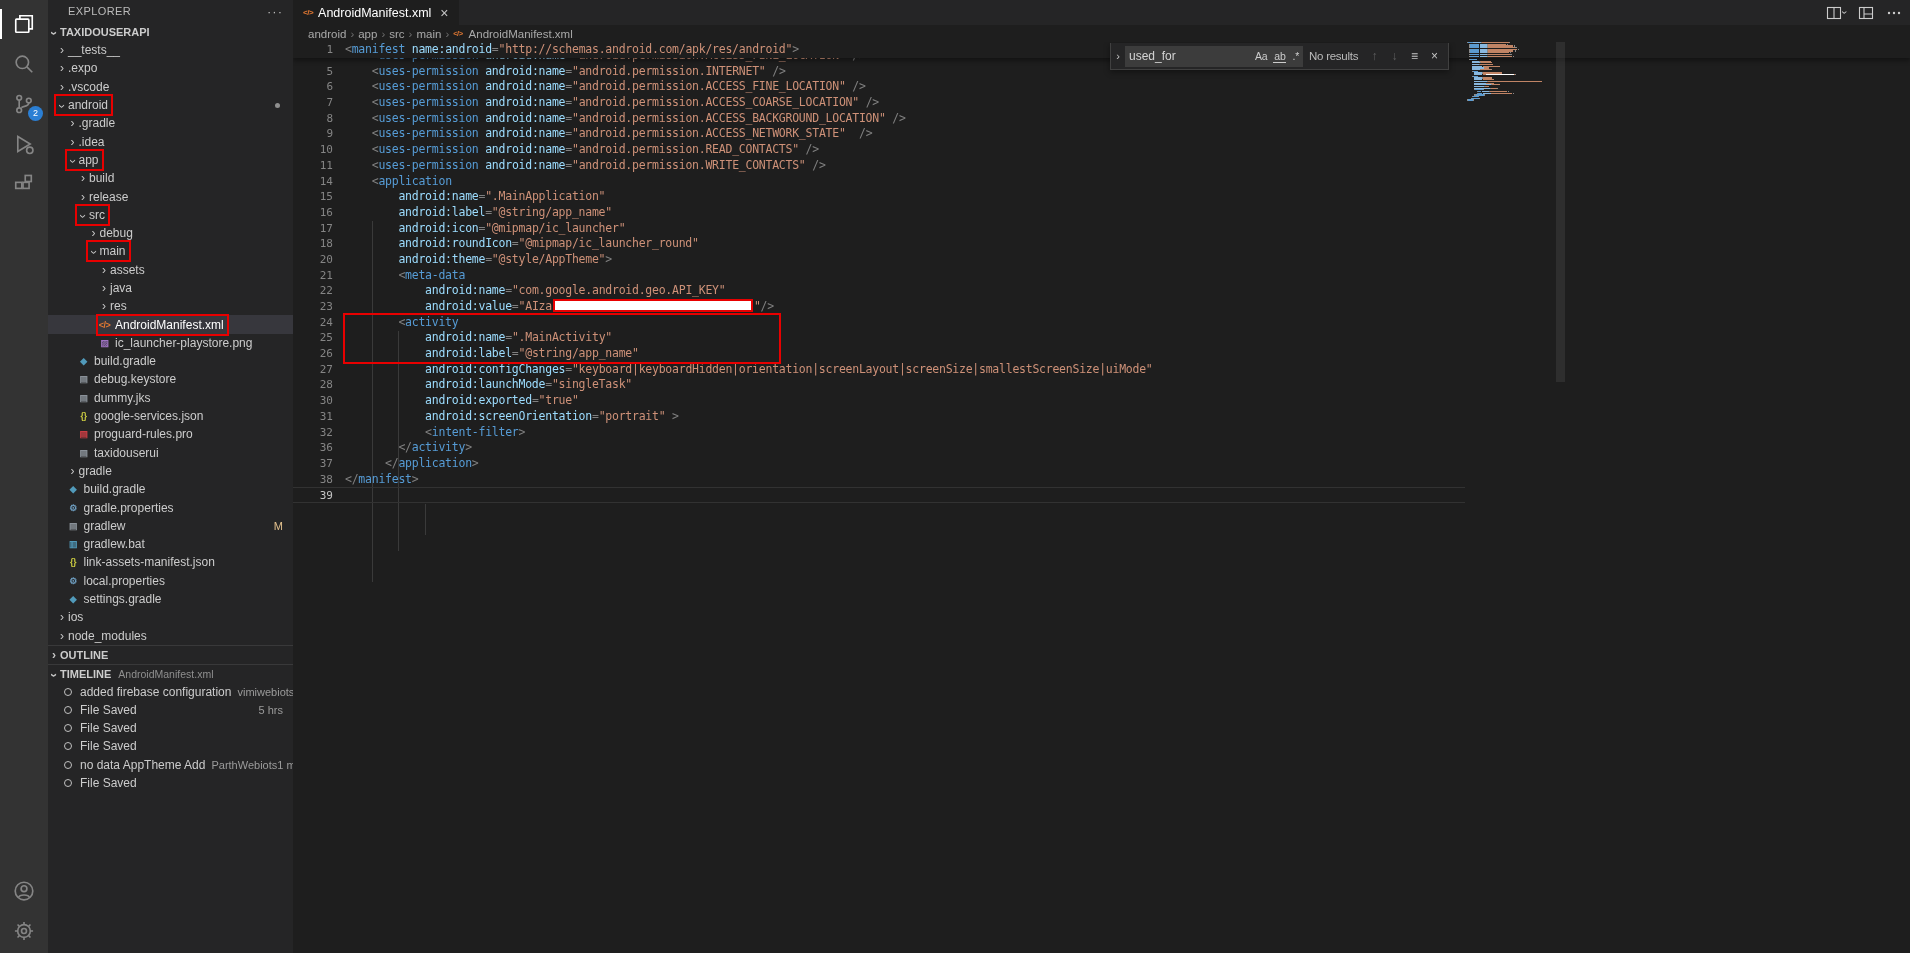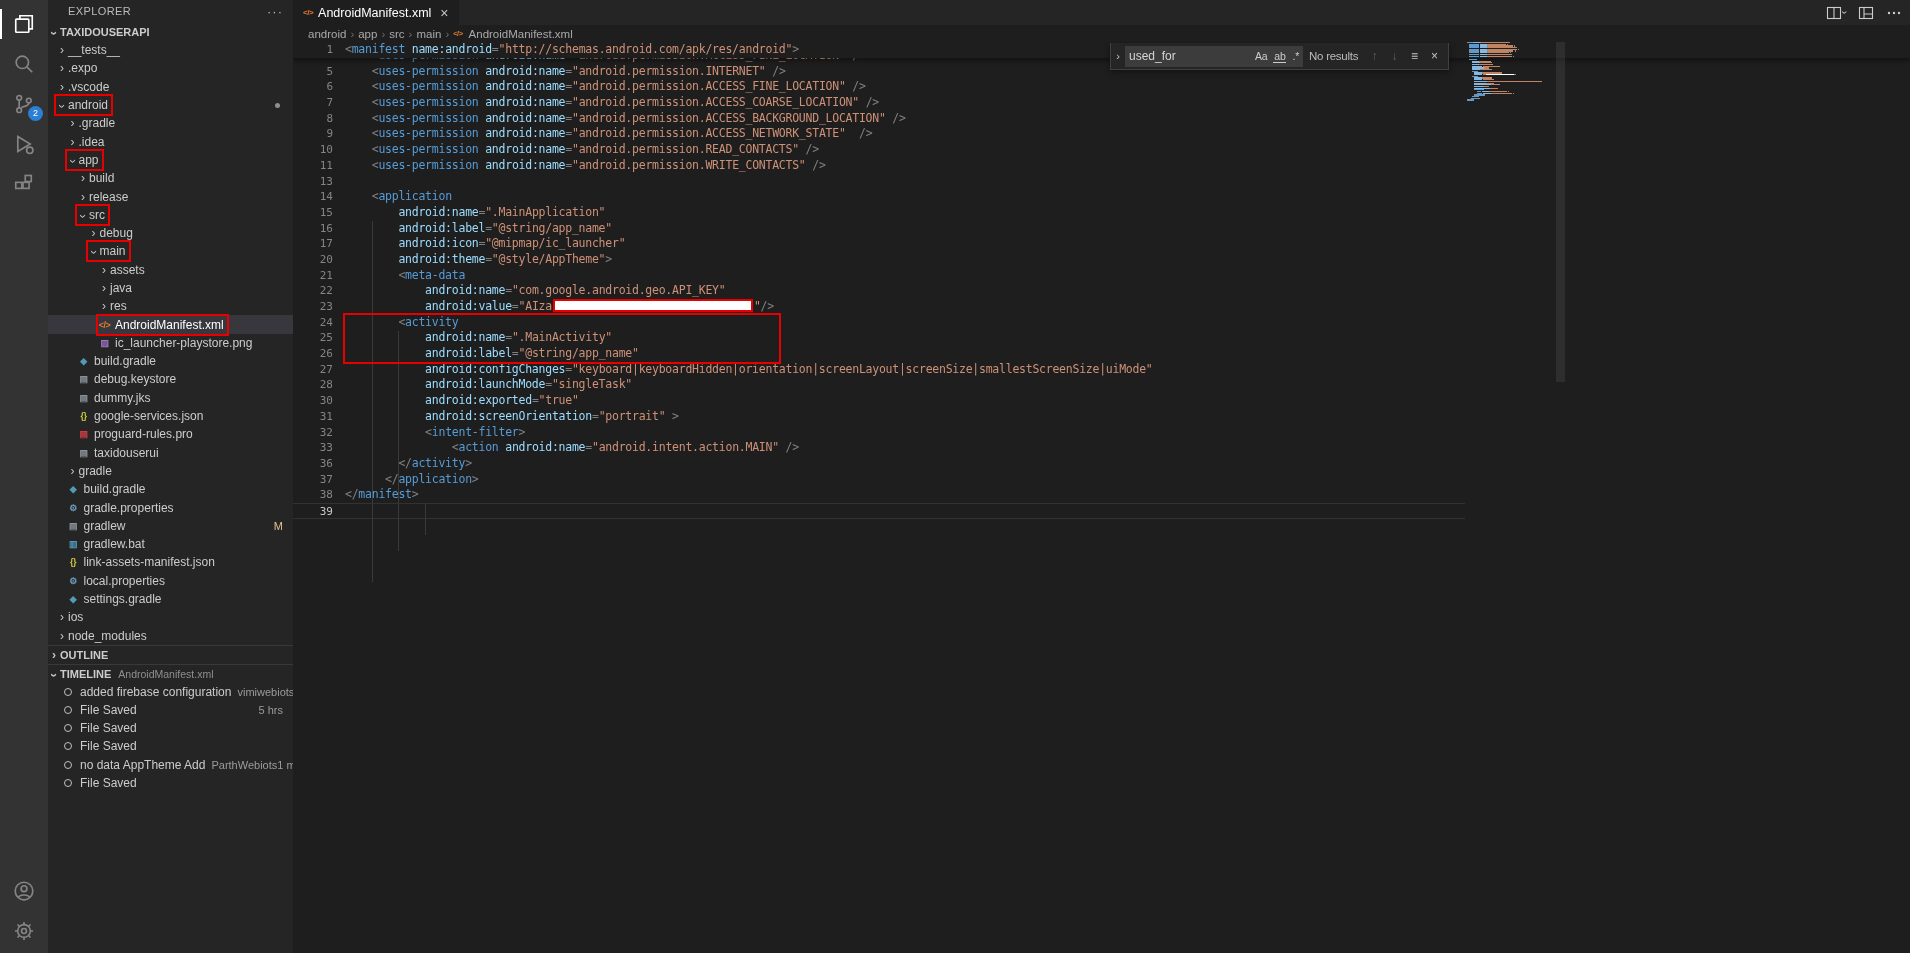--- a/index.html
+++ b/index.html
@@ -463,38 +463,37 @@
         <div class="cline"><span class="ln"></span><span class="ct">    <span class="c-p">&lt;</span><span class="c-t">uses-permission</span><span class="c-w"> </span><span class="c-a">android:name</span><span class="c-p">=</span><span class="c-s">"android.permission.ACCESS_FINE_LOCATION"</span><span class="c-w"> </span><span class="c-p">/&gt;</span></span></div>
       </div>
     <div class="codelines">
         <div class="cline"><span class="ln">5</span><span class="ct">    <span class="c-p">&lt;</span><span class="c-t">uses-permission</span><span class="c-w"> </span><span class="c-a">android:name</span><span class="c-p">=</span><span class="c-s">"android.permission.INTERNET"</span><span class="c-w"> </span><span class="c-p">/&gt;</span></span></div>
         <div class="cline"><span class="ln">6</span><span class="ct">    <span class="c-p">&lt;</span><span class="c-t">uses-permission</span><span class="c-w"> </span><span class="c-a">android:name</span><span class="c-p">=</span><span class="c-s">"android.permission.ACCESS_FINE_LOCATION"</span><span class="c-w"> </span><span class="c-p">/&gt;</span></span></div>
         <div class="cline"><span class="ln">7</span><span class="ct">    <span class="c-p">&lt;</span><span class="c-t">uses-permission</span><span class="c-w"> </span><span class="c-a">android:name</span><span class="c-p">=</span><span class="c-s">"android.permission.ACCESS_COARSE_LOCATION"</span><span class="c-w"> </span><span class="c-p">/&gt;</span></span></div>
         <div class="cline"><span class="ln">8</span><span class="ct">    <span class="c-p">&lt;</span><span class="c-t">uses-permission</span><span class="c-w"> </span><span class="c-a">android:name</span><span class="c-p">=</span><span class="c-s">"android.permission.ACCESS_BACKGROUND_LOCATION"</span><span class="c-w"> </span><span class="c-p">/&gt;</span></span></div>
         <div class="cline"><span class="ln">9</span><span class="ct">    <span class="c-p">&lt;</span><span class="c-t">uses-permission</span><span class="c-w"> </span><span class="c-a">android:name</span><span class="c-p">=</span><span class="c-s">"android.permission.ACCESS_NETWORK_STATE"</span><span class="c-w">  </span><span class="c-p">/&gt;</span></span></div>
         <div class="cline"><span class="ln">10</span><span class="ct">    <span class="c-p">&lt;</span><span class="c-t">uses-permission</span><span class="c-w"> </span><span class="c-a">android:name</span><span class="c-p">=</span><span class="c-s">"android.permission.READ_CONTACTS"</span><span class="c-w"> </span><span class="c-p">/&gt;</span></span></div>
         <div class="cline"><span class="ln">11</span><span class="ct">    <span class="c-p">&lt;</span><span class="c-t">uses-permission</span><span class="c-w"> </span><span class="c-a">android:name</span><span class="c-p">=</span><span class="c-s">"android.permission.WRITE_CONTACTS"</span><span class="c-w"> </span><span class="c-p">/&gt;</span></span></div>
-        <div class="cline"><span class="ln">13</span><span class="ct"></span></div>
         <div class="cline"><span class="ln">14</span><span class="ct">    <span class="c-p">&lt;</span><span class="c-t">application</span></span></div>
         <div class="cline"><span class="ln">15</span><span class="ct">        <span class="c-a">android:name</span><span class="c-p">=</span><span class="c-s">".MainApplication"</span></span></div>
         <div class="cline"><span class="ln">16</span><span class="ct">        <span class="c-a">android:label</span><span class="c-p">=</span><span class="c-s">"@string/app_name"</span></span></div>
         <div class="cline"><span class="ln">17</span><span class="ct">        <span class="c-a">android:icon</span><span class="c-p">=</span><span class="c-s">"@mipmap/ic_launcher"</span></span></div>
+        <div class="cline"><span class="ln">18</span><span class="ct">        <span class="c-a">android:roundIcon</span><span class="c-p">=</span><span class="c-s">"@mipmap/ic_launcher_round"</span></span></div>
         <div class="cline"><span class="ln">20</span><span class="ct">        <span class="c-a">android:theme</span><span class="c-p">=</span><span class="c-s">"@style/AppTheme"</span><span class="c-p">&gt;</span></span></div>
         <div class="cline"><span class="ln">21</span><span class="ct">        <span class="c-p">&lt;</span><span class="c-t">meta-data</span></span></div>
         <div class="cline"><span class="ln">22</span><span class="ct">            <span class="c-a">android:name</span><span class="c-p">=</span><span class="c-s">"com.google.android.geo.API_KEY"</span></span></div>
         <div class="cline"><span class="ln">23</span><span class="ct">            <span class="c-a">android:value</span><span class="c-p">=</span><span class="c-s">"AIza</span><span class="redact"></span><span class="c-s">"</span><span class="c-p">/&gt;</span></span></div>
         <div class="cline"><span class="ln">24</span><span class="ct">        <span class="c-p">&lt;</span><span class="c-t">activity</span></span></div>
         <div class="cline"><span class="ln">25</span><span class="ct">            <span class="c-a">android:name</span><span class="c-p">=</span><span class="c-s">".MainActivity"</span></span></div>
         <div class="cline"><span class="ln">26</span><span class="ct">            <span class="c-a">android:label</span><span class="c-p">=</span><span class="c-s">"@string/app_name"</span></span></div>
         <div class="cline"><span class="ln">27</span><span class="ct">            <span class="c-a">android:configChanges</span><span class="c-p">=</span><span class="c-s">"keyboard|keyboardHidden|orientation|screenLayout|screenSize|smallestScreenSize|uiMode"</span></span></div>
         <div class="cline"><span class="ln">28</span><span class="ct">            <span class="c-a">android:launchMode</span><span class="c-p">=</span><span class="c-s">"singleTask"</span></span></div>
         <div class="cline"><span class="ln">30</span><span class="ct">            <span class="c-a">android:exported</span><span class="c-p">=</span><span class="c-s">"true"</span></span></div>
         <div class="cline"><span class="ln">31</span><span class="ct">            <span class="c-a">android:screenOrientation</span><span class="c-p">=</span><span class="c-s">"portrait"</span><span class="c-w"> </span><span class="c-p">&gt;</span></span></div>
         <div class="cline"><span class="ln">32</span><span class="ct">            <span class="c-p">&lt;</span><span class="c-t">intent-filter</span><span class="c-p">&gt;</span></span></div>
-        <div class="cline"><span class="ln">33</span><span class="ct">                <span class="c-p">&lt;</span><span class="c-t">action</span><span class="c-w"> </span><span class="c-a">android:name</span><span class="c-p">=</span><span class="c-s">"android.intent.action.MAIN"</span><span class="c-w"> </span><span class="c-p">/&gt;</span></span></div>
         <div class="cline"><span class="ln">36</span><span class="ct">        <span class="c-p">&lt;/</span><span class="c-t">activity</span><span class="c-p">&gt;</span></span></div>
         <div class="cline"><span class="ln">37</span><span class="ct">      <span class="c-p">&lt;/</span><span class="c-t">application</span><span class="c-p">&gt;</span></span></div>
         <div class="cline"><span class="ln">38</span><span class="ct"><span class="c-p">&lt;/</span><span class="c-t">manifest</span><span class="c-p">&gt;</span></span></div>
         <div class="cline cur"><span class="ln">39</span><span class="ct"></span></div>
       </div>
 
     <div class="anno-box" id="metaBox"></div>
 
     <div class="findwidget">
       <span class="fw-expand">›</span>

